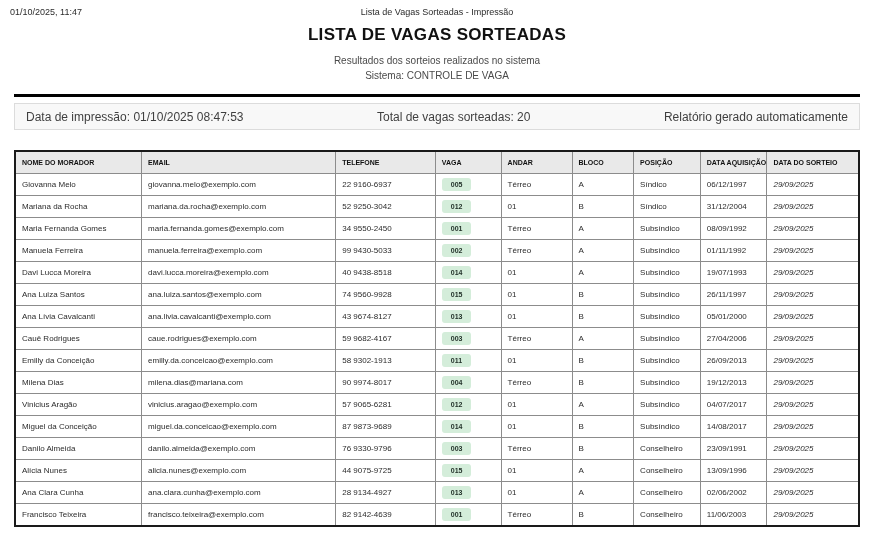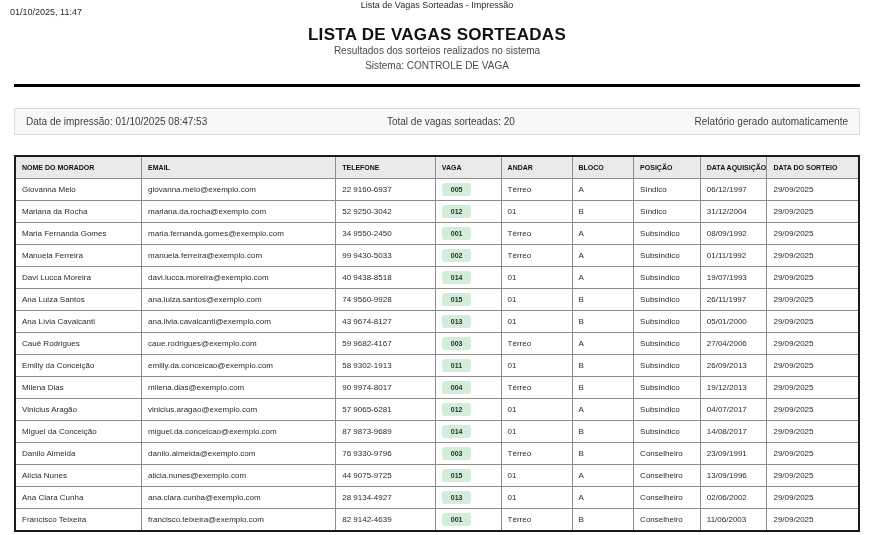--- a/index.html
+++ b/index.html
@@ -16,57 +16,58 @@
     position: relative;
     padding: 7px 4px 0 10px;
     font-size: 9px;
     color: #2b2b2b;
     height: 16px;
   }
   .print-meta .doc-title {
     position: absolute;
     left: 50%;
     transform: translateX(-50%);
-    top: 0;
+    top: 7px;
     white-space: nowrap;
   }
   .report-title {
     text-align: center;
     font-size: 17px;
     font-weight: bold;
     margin-top: 9px;
     letter-spacing: 0.3px;
     color: #111;
   }
   .report-sub1 {
     text-align: center;
     font-size: 10px;
     color: #4a4a4a;
+    margin-top: 10px;
   }
   .report-sub2 {
     text-align: center;
     font-size: 10px;
     color: #4a4a4a;
     margin-top: 4px;
   }
   .thick-rule {
     height: 3px;
     background: #000;
     margin: 13px 14px 0 14px;
   }
   .info-bar {
-    margin: 21px 14px 0 14px;
+    margin: 6px 14px 0 14px;
     height: 27px;
     background: #f8f8f8;
     border: 1px solid #dcdcdc;
     display: flex;
     align-items: center;
     justify-content: space-between;
     padding: 12px 11px;
-    font-size: 10px;
+    font-size: 12px;
     color: #3f3f3f;
   }
   .table-wrap { margin: 20px 14px 0 14px; }
   table.report {
     width: 100%;
     border-collapse: collapse;
     table-layout: fixed;
     border: 2px solid #1a1a1a;
   }
   table.report th {
@@ -84,21 +85,21 @@
     border: 1px solid #8c8c8c;
     font-size: 8px;
     color: #2b2b2b;
     padding: 4px 6px;
     height: 17px;
     vertical-align: middle;
     white-space: nowrap;
     overflow: hidden;
   }
   td.cell-email  { font-size: 7px; }
-  td.cell-sorteio{ font-size: 7px; }
+  td.cell-sorteio{ font-size: 7px; font-style: italic; }
   .vaga-badge {
     display: inline-block;
     background: #d4edda;
     color: #23322a;
     border-radius: 3px;
     font-size: 7px;
     font-weight: bold;
     padding: 3px 9px;
     line-height: 1;
   }
@@ -273,21 +274,21 @@
           <span class="vaga-badge">011</span>
         </td>
         <td class="cell-andar">01</td>
         <td class="cell-bloco">B</td>
         <td class="cell-pos">Subsíndico</td>
         <td class="cell-aquis">26/09/2013</td>
         <td class="cell-sorteio">29/09/2025</td>
       </tr>
         <tr>
         <td class="cell-name">Milena Dias</td>
-        <td class="cell-email">milena.dias@exemplo.com</td>
+        <td class="cell-email">milena.dias@mariana.com</td>
         <td class="cell-phone">90 9974-8017</td>
         <td class="cell-vaga">
           <span class="vaga-badge">004</span>
         </td>
         <td class="cell-andar">Térreo</td>
         <td class="cell-bloco">B</td>
         <td class="cell-pos">Subsíndico</td>
         <td class="cell-aquis">19/12/2013</td>
         <td class="cell-sorteio">29/09/2025</td>
       </tr>

